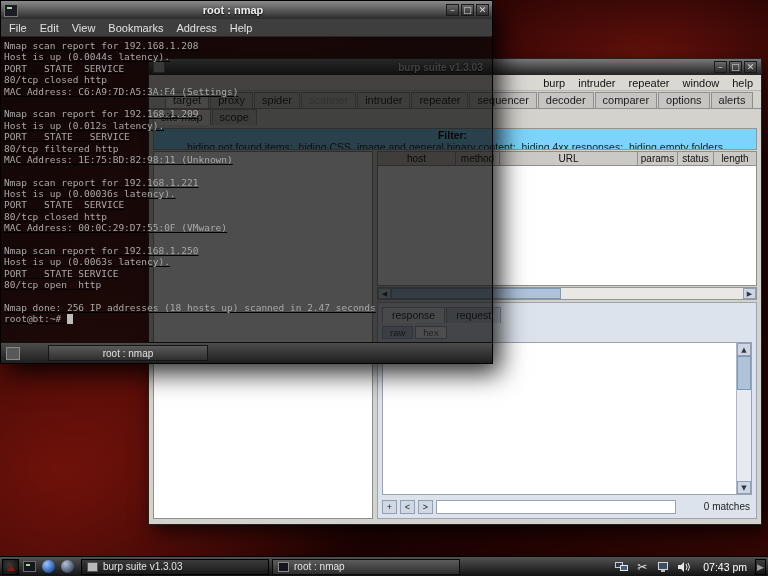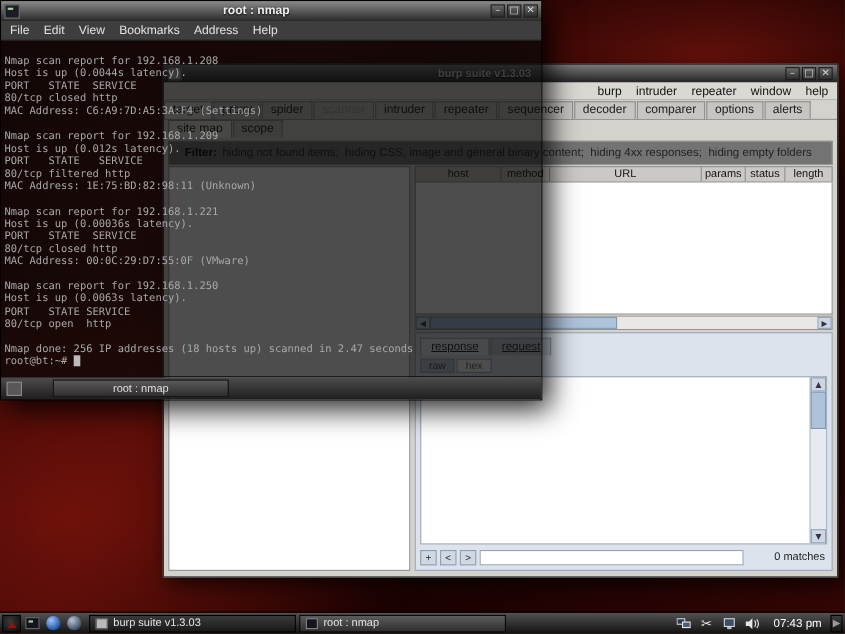--- a/index.html
+++ b/index.html
@@ -16,28 +16,28 @@
   
   .burp{position:absolute;left:148px;top:58px;width:614px;height:467px;z-index:10;
     background:#d4d2cd;border:1px solid #222;box-shadow:5px 7px 18px rgba(0,0,0,.7);box-sizing:border-box;}
   .b-titlebar{height:16px;background:linear-gradient(#787878,#232323);display:flex;align-items:center;padding:0 4px;}
   .b-appicon{width:10px;height:10px;background:#b5b5b5;border:1px solid #666;margin-right:4px;}
   .b-title{flex:1;text-align:center;color:#cfcfcf;font:bold 10px "Liberation Sans",sans-serif;text-shadow:0 1px 1px #000;}
   .winbtn{width:13px;height:12px;margin-left:2px;display:flex;align-items:center;justify-content:center;
     color:#d8d8d8;font:9px "DejaVu Sans",sans-serif;background:linear-gradient(#6a6a6a,#2c2c2c);border:1px solid #1a1a1a;box-sizing:border-box;}
   .b-menubar{height:15px;display:flex;align-items:center;gap:13px;padding:0 8px;background:#dad8d3;border-bottom:1px solid #b8b6b1;justify-content:flex-end;}
   .b-menu-item{font:11px "Liberation Sans",sans-serif;color:#111;}
-  .b-tabs{display:flex;align-items:flex-end;height:17px;padding:0 0;border-bottom:1px solid #8f8f8f;}
+  .b-tabs{display:flex;align-items:flex-end;height:17px;padding:0 16px;border-bottom:1px solid #8f8f8f;}
   .b-tab{font:11px "Liberation Sans",sans-serif;color:#1c1c1c;padding:1px 7px 2px;margin-right:1px;
     border:1px solid #8f8f8f;border-bottom:none;background:#c7c5c1;white-space:nowrap;}
   .b-tabs .b-tab:nth-child(1){background:#ebe9e5;}
   .b-tabs .b-tab:nth-child(4){color:#9e9e9e;}
   .b-subtabs{display:flex;align-items:flex-start;height:17px;padding:0 4px;}
   .b-subtabs .b-tab:nth-child(1){background:#ebe9e5;}
-  .b-filter{margin:2px 4px 0;border:1px solid #979590;background:#737373;height:20px;display:flex;align-items:center;padding:0 14px;overflow:hidden;}
+  .b-filter{margin:2px 4px 0;border:1px solid #979590;background:#7dd3fc;height:20px;display:flex;align-items:center;padding:0 0;overflow:hidden;flex-direction:column;}
   .b-filter b{font:bold 10.5px "Liberation Sans",sans-serif;margin-right:5px;}
   .b-filter span{font:10.5px "Liberation Sans",sans-serif;color:#222;white-space:pre;}
   .b-content{position:absolute;left:4px;right:4px;top:92px;bottom:5px;display:flex;gap:4px;}
   .b-left{width:220px;background:#fff;border:1px solid #8f8f8f;box-sizing:border-box;}
   .b-right{flex:1;display:flex;flex-direction:column;min-width:0;}
   .b-th{height:15px;display:flex;background:#cbc9c5;border:1px solid #8f8f8f;box-sizing:border-box;}
   .b-th .hcell{border-right:1px solid #8f8f8f;font:10px "Liberation Sans",sans-serif;color:#111;
     display:flex;align-items:center;justify-content:center;box-sizing:border-box;overflow:hidden;white-space:nowrap;}
   .b-th .hcell:nth-child(1){width:78px;}
   .b-th .hcell:nth-child(2){width:44px;}
@@ -48,21 +48,21 @@
   .b-tbody{height:120px;background:#fff;border:1px solid #8f8f8f;border-top:none;box-sizing:border-box;}
   .b-hscroll{height:13px;display:flex;align-items:stretch;border:1px solid #97958f;background:#dedcd8;box-sizing:border-box;margin-top:1px;}
   .sb-btn{width:13px;display:flex;align-items:center;justify-content:center;background:#cdd6e2;border:1px solid #8fa0b5;
     font:7px "DejaVu Sans",sans-serif;color:#334;box-sizing:border-box;}
   .hs-track{flex:1;position:relative;background:#e9e8e4;}
   .hs-thumb{position:absolute;left:0;top:0;bottom:0;width:170px;background:#aec2da;border:1px solid #7f9ab5;box-sizing:border-box;}
   .b-viewer{flex:1;margin-top:2px;background:#dce3ec;border:1px solid #9aa5b5;box-sizing:border-box;
     display:flex;flex-direction:column;padding:3px 4px;min-height:0;}
   .v-tabs{display:flex;align-items:flex-end;height:17px;}
   .v-tab{font:10.5px "Liberation Sans",sans-serif;color:#1c2430;padding:1px 9px 2px;margin-right:1px;
-    border:1px solid #97a3b2;border-bottom:none;background:#c7d0dc;text-decoration:underline;}
+    border:1px solid #97a3b2;border-bottom:none;background:#c7d0dc;}
   .v-tabs .v-tab:nth-child(1){background:#eef1f6;}
   .v-format{display:flex;gap:2px;margin:3px 0;}
   .fmt-btn{font:9.5px "Liberation Sans",sans-serif;color:#555e6b;padding:0 7px;height:13px;display:flex;align-items:center;
     border:1px solid #9aa5b5;background:#ffffff;box-sizing:border-box;}
   .v-format .fmt-btn:nth-child(1){background:#bdc9da;color:#333c49;}
   .v-text{flex:1;background:#fff;border:1px solid #97a3b2;position:relative;box-sizing:border-box;min-height:0;}
   .v-scroll{position:absolute;right:0;top:0;bottom:0;width:14px;background:#dde3ec;border-left:1px solid #aab4c2;display:flex;flex-direction:column;}
   .v-scroll .sb-btn{width:auto;height:13px;}
   .vs-track{flex:1;position:relative;background:#e7ebf1;}
   .vs-thumb{position:absolute;left:0;right:0;top:0;height:34px;background:#aec2da;border:1px solid #7f9ab5;box-sizing:border-box;}
@@ -73,21 +73,21 @@
   .v-matches{margin-left:auto;font:10px "Liberation Sans",sans-serif;color:#222;padding-right:2px;}
   
   .terminal{position:absolute;left:0;top:0;width:493px;height:364px;z-index:20;
     border:1px solid #000;box-sizing:border-box;box-shadow:7px 9px 24px rgba(0,0,0,.85);}
   .t-titlebar{height:18px;background:linear-gradient(#8a8a8a,#2b2b2b);display:flex;align-items:center;padding:0 3px;}
   .t-appicon{width:12px;height:11px;background:#1c1c24;border:1px solid #777;margin-right:4px;position:relative;}
   .t-appicon::after{content:"";position:absolute;left:2px;top:2px;width:5px;height:2px;background:#9fd49f;}
   .t-title{flex:1;text-align:center;color:#efefef;font:bold 11px "Liberation Sans",sans-serif;text-shadow:0 1px 2px #000;}
   .t-menubar{height:17px;background:#3e3e3e;border-bottom:1px solid #242424;display:flex;align-items:center;gap:13px;padding:0 8px;}
   .t-menu-item{color:#e2e2e2;font:11px "Liberation Sans",sans-serif;}
-  .t-content{position:absolute;left:0;right:0;top:36px;bottom:20px;background:rgba(9,9,9,.72);padding:13px 3px 0;overflow:hidden;box-sizing:border-box;}
+  .t-content{position:absolute;left:0;right:0;top:36px;bottom:20px;background:rgba(9,9,9,.72);padding:3px 3px 0;overflow:hidden;box-sizing:border-box;text-decoration:underline;}
   .tline{font:9.5px/11.4px "DejaVu Sans Mono",monospace;color:#a8a8a8;white-space:pre;height:11.4px;}
   .cursor{display:inline-block;width:6px;height:10px;background:#bcbcbc;vertical-align:-2px;}
   .t-tabbar{position:absolute;left:0;right:0;bottom:0;height:20px;background:linear-gradient(#4c4c4c,#1f1f1f);
     border-top:1px solid #101010;display:flex;align-items:center;}
   .t-newtab{width:14px;height:13px;margin-left:5px;background:#585858;border:1px solid #8a8a8a;box-sizing:border-box;}
   .t-session-tab{margin-left:28px;width:160px;height:16px;display:flex;align-items:center;justify-content:center;
     background:linear-gradient(#5a5a5a,#2e2e2e);border:1px solid #161616;box-sizing:border-box;
     color:#e0e0e0;font:10px "Liberation Sans",sans-serif;}
   
   .taskbar{position:absolute;left:0;right:0;bottom:0;height:20px;z-index:30;

